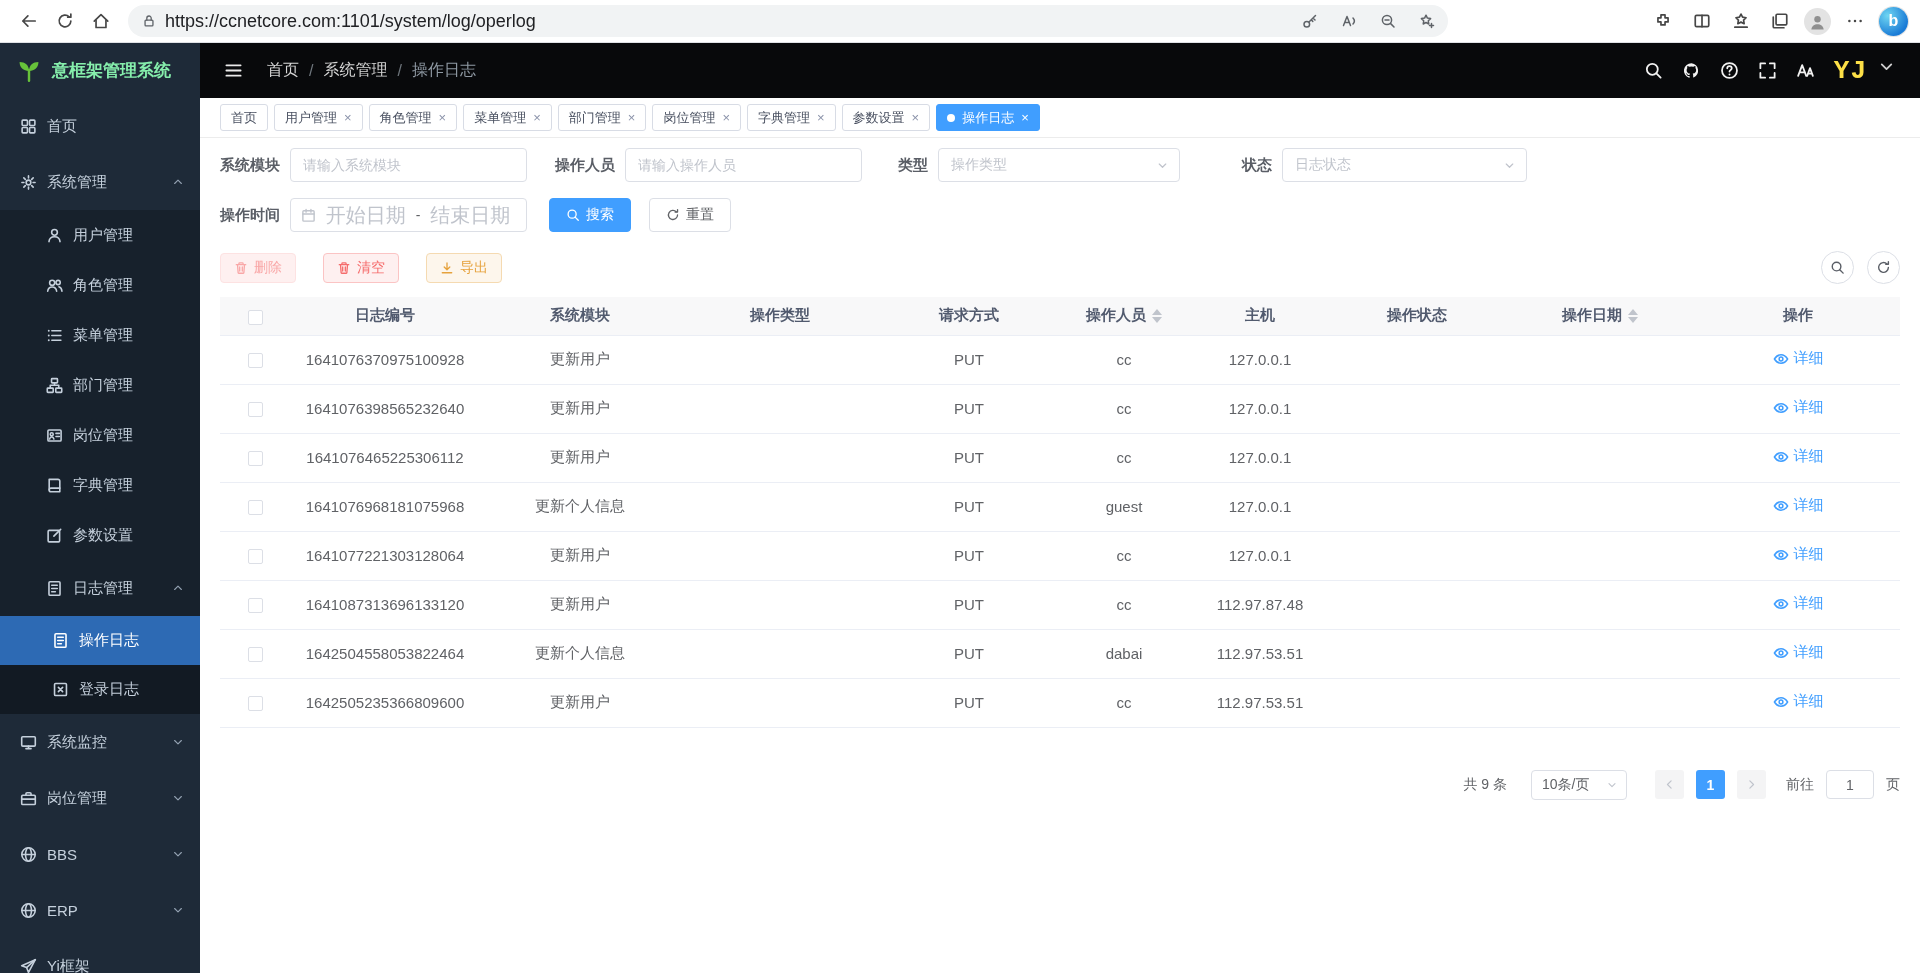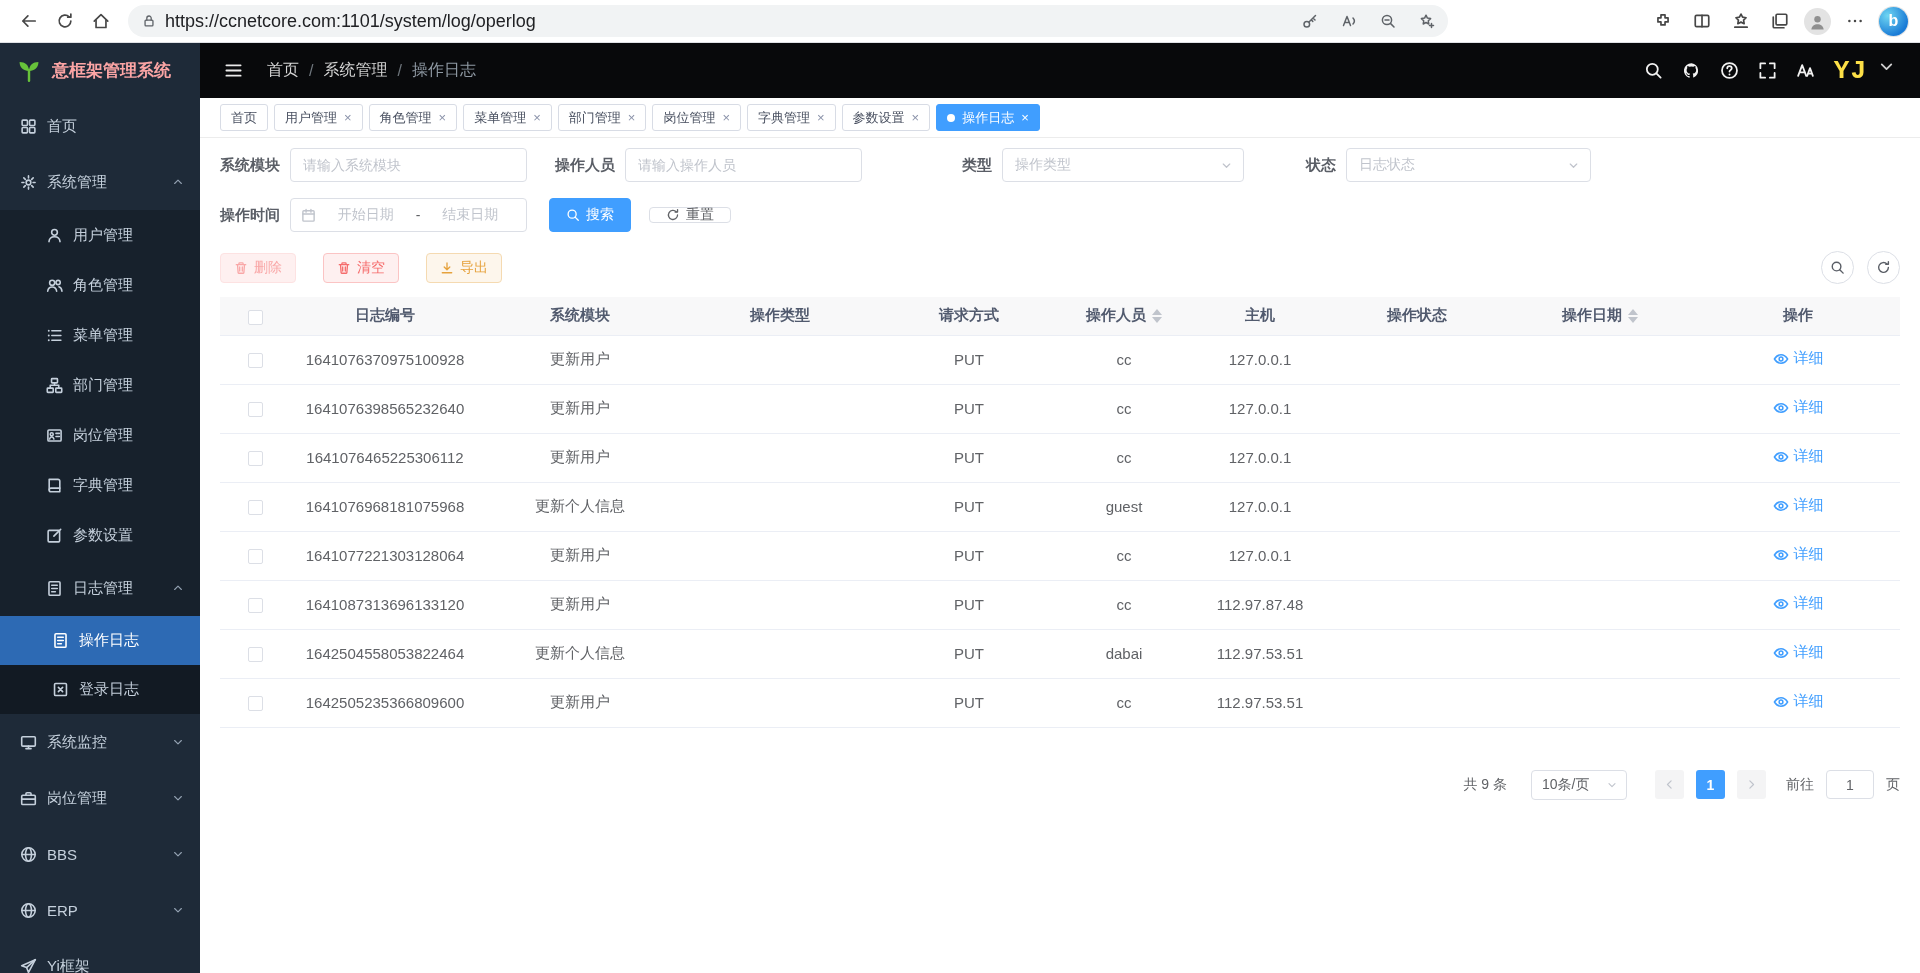--- a/index.html
+++ b/index.html
@@ -30,21 +30,21 @@
   .bing{width:29px;height:29px;border-radius:50%;cursor:pointer;
     background:radial-gradient(circle at 30% 30%,#6fd6f2,#1a7bd6 72%);
     color:#fff;font-weight:bold;font-size:16px;display:flex;align-items:center;
     justify-content:center;box-shadow:0 0 0 1px #e2e2e2;}
 
   
   .app{display:flex;height:930px;}
   .sidebar{width:200px;flex:none;background:#1e2a38;overflow:hidden;}
   .logo{height:55px;display:flex;align-items:center;gap:10px;padding:0 10px 0 16px;}
   .logo .ic{width:26px;height:26px;color:#67c23a;}
-  .logo-text{color:#fca5a5;font-size:17px;font-weight:bold;white-space:nowrap;}
+  .logo-text{color:#86efac;font-size:17px;font-weight:bold;white-space:nowrap;}
   .mi{display:flex;align-items:center;gap:10px;padding:0 16px 0 20px;font-size:15px;
     color:#c5d0dc;cursor:pointer;}
   .mi .ic{width:17px;height:17px;}
   .mi .chev{margin-left:auto;width:12px;height:12px;color:#93a1b1;}
   .mi-top{height:56px;}
   .mi-sub{height:50px;background:#17212c;padding-left:46px;}
   .mi-parent{height:56px;background:#17212c;padding-left:46px;}
   .mi-sub2{height:49px;background:#121a23;padding-left:52px;}
   .mi-active{background:#2d6ab4;color:#fff;}
 
@@ -78,33 +78,33 @@
   .fg{display:flex;align-items:center;}
   .f-label{font-size:15px;font-weight:bold;color:#5a5e66;margin-right:10px;white-space:nowrap;}
   .f-input{width:237px;height:34px;border:1px solid #dcdfe6;border-radius:4px;padding:0 12px;
     font-size:14px;color:#606266;outline:none;background:#fff;}
   .f-input::placeholder{color:#c0c4cc;}
   .f-select{width:242px;height:34px;border:1px solid #dcdfe6;border-radius:4px;display:flex;
     align-items:center;justify-content:space-between;padding:0 10px 0 12px;background:#fff;cursor:pointer;}
   .f-select .ph{font-size:14px;color:#c0c4cc;}
   .f-select .ic{width:13px;height:13px;color:#c0c4cc;}
   .g2{margin-left:28px;}
-  .g3{margin-left:100px;align-items:center;}
+  .g3{margin-left:36px;align-items:center;}
   .g4{margin-left:62px;}
   .g4 .f-select{width:245px;}
   .f-date{width:237px;height:34px;border:1px solid #dcdfe6;border-radius:4px;display:flex;
     align-items:center;padding:0 10px;gap:4px;background:#fff;cursor:pointer;}
   .f-date .ic{width:15px;height:15px;color:#c0c4cc;}
-  .f-date .ph{flex:1;text-align:center;font-size:14px;color:#c0c4cc;white-space:nowrap;}
+  .f-date .ph{flex:1;text-align:center;font-size:20px;color:#c0c4cc;white-space:nowrap;}
   .f-date .dsep{color:#606266;font-size:14px;}
   .btn{display:inline-flex;align-items:center;gap:6px;border:1px solid #dcdfe6;background:#fff;
     border-radius:4px;cursor:pointer;font-size:14px;color:#606266;}
   .btn .ic{width:14px;height:14px;}
   .btn-search{height:34px;padding:0 16px;background:#409eff;border-color:#409eff;color:#fff;margin-left:22px;}
-  .btn-reset{height:16px;padding:0 16px;margin-left:18px;}
+  .btn-reset{height:34px;padding:0 16px;margin-left:18px;}
   .batch-row{display:flex;align-items:center;margin-top:19px;}
   .btn-sm{height:30px;padding:0 13px;}
   .btn-danger{background:#fef0f0;border-color:#fbc4c4;color:#f56c6c;}
   .btn-danger.disabled{border-color:#fde2e2;color:#f9a7a7;cursor:not-allowed;}
   .btn-clear{margin-left:27px;}
   .btn-warning{background:#fdf6ec;border-color:#f5dab1;color:#e6a23c;margin-left:27px;}
   .right-tools{margin-left:auto;display:flex;align-items:center;gap:13px;}
   .circle-btn{width:33px;height:33px;border-radius:50%;border:1px solid #dcdfe6;background:#fff;
     display:flex;align-items:center;justify-content:center;color:#5a5e66;cursor:pointer;}
   .circle-btn .ic{width:15px;height:15px;}

